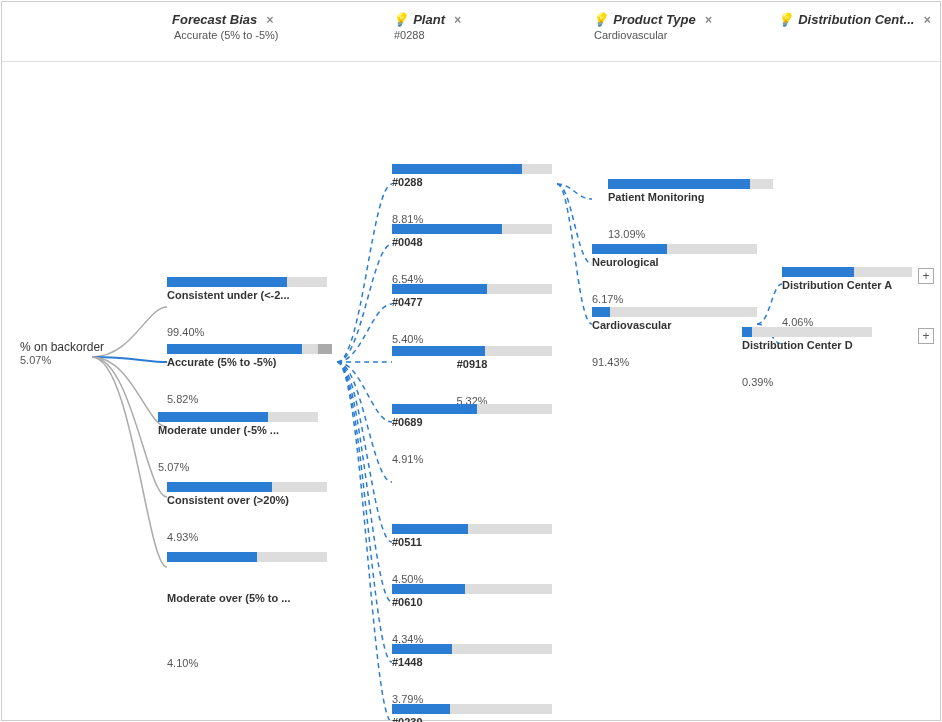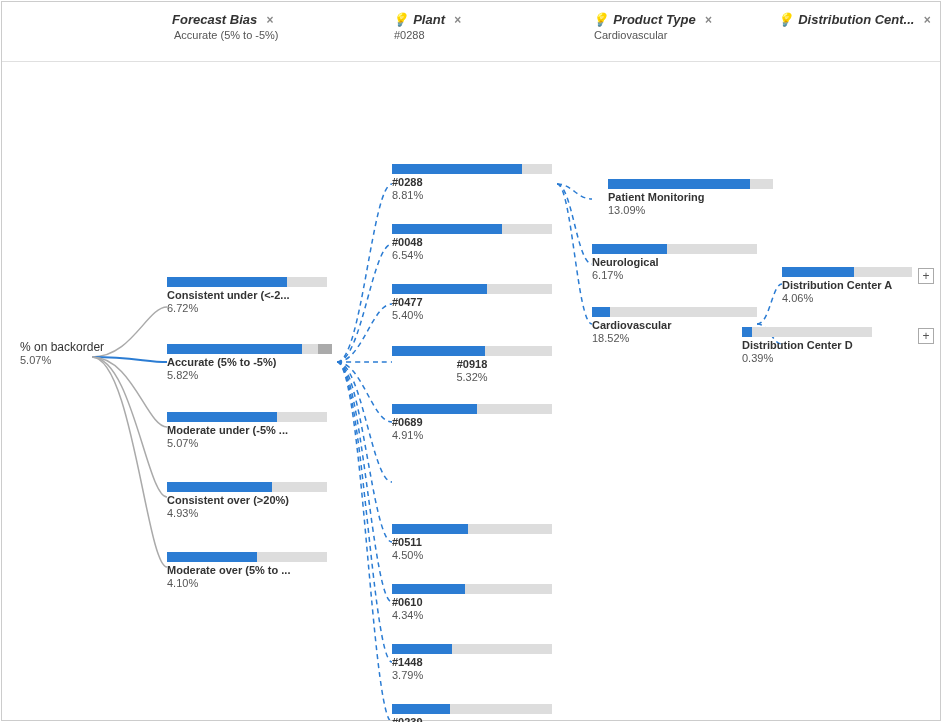--- a/index.html
+++ b/index.html
@@ -83,20 +83,21 @@
     }
     .bar-item .label {
       font-size: 11px;
       color: #333;
       font-weight: 600;
       margin-bottom: 1px;
     }
     .bar-item .value {
       font-size: 11px;
       color: #555;
+      margin-top: 24px;
     }
     .bar-track {
       height: 10px;
       background: #ddd;
       border-radius: 0;
       margin-bottom: 2px;
       position: relative;
     }
     .bar-fill {
       height: 100%;
@@ -214,50 +215,50 @@
     <div class="root-node" style="left:18px; top:278px;">
       <div class="label">% on backorder</div>
       <div class="value">5.07%</div>
     </div>
 
     <div class="bar-item" style="left:165px; top:215px; width:160px;">
       <div class="bar-track" style="width:160px;">
         <div class="bar-fill" style="width:120px; background:#2b7cd3;"></div>
       </div>
       <div class="label">Consistent under (&lt;-2...</div>
-      <div class="value">6.72%</div>
+      <div class="value">99.40%</div>
     </div>
 
     <div class="bar-item" style="left:165px; top:282px; width:170px;">
       <div class="bar-track" style="width:165px;">
         <div class="bar-fill" style="width:135px; background:#2b7cd3;"></div>
 
         <div style="position:absolute; right:0; top:0; width:14px; height:10px; background:#aaa;"></div>
       </div>
       <div class="label" style="font-weight:700;">Accurate (5% to -5%)</div>
       <div class="value">5.82%</div>
     </div>
 
-    <div class="bar-item" style="left:165px; top:350px; width:160px;justify-content:center;">
+    <div class="bar-item" style="left:156px; top:350px; width:160px;justify-content:center;">
       <div class="bar-track" style="width:160px;">
         <div class="bar-fill" style="width:110px; background:#2b7cd3;"></div>
       </div>
       <div class="label">Moderate under (-5% ...</div>
       <div class="value">5.07%</div>
     </div>
 
     <div class="bar-item" style="left:165px; top:420px; width:160px;">
       <div class="bar-track" style="width:160px;">
         <div class="bar-fill" style="width:105px; background:#2b7cd3;"></div>
       </div>
       <div class="label">Consistent over (&gt;20%)</div>
       <div class="value">4.93%</div>
     </div>
 
-    <div class="bar-item" style="left:165px; top:490px; width:160px;">
+    <div class="bar-item" style="left:165px; top:490px; width:160px;gap:28px;">
       <div class="bar-track" style="width:160px;">
         <div class="bar-fill" style="width:90px; background:#2b7cd3;"></div>
       </div>
       <div class="label">Moderate over (5% to ...</div>
       <div class="value">4.10%</div>
     </div>
 
     <div class="bar-item" style="left:390px; top:102px; width:160px;">
       <div class="bar-track" style="width:160px;">
         <div class="bar-fill" style="width:130px; background:#2b7cd3;"></div>
@@ -345,21 +346,21 @@
       </div>
       <div class="label">Neurological</div>
       <div class="value">6.17%</div>
     </div>
 
     <div class="bar-item" style="left:590px; top:245px; width:165px;">
       <div class="bar-track" style="width:165px;">
         <div class="bar-fill" style="width:18px; background:#2b7cd3;"></div>
       </div>
       <div class="label" style="font-weight:700;">Cardiovascular</div>
-      <div class="value">18.52%</div>
+      <div class="value">91.43%</div>
     </div>
 
     <div class="bar-item" style="left:780px; top:205px; width:130px;">
       <div class="bar-track" style="width:130px;">
         <div class="bar-fill" style="width:72px; background:#2b7cd3;"></div>
       </div>
       <div class="label" style="font-weight:700;">Distribution Center A</div>
       <div class="value">4.06%</div>
     </div>
 

